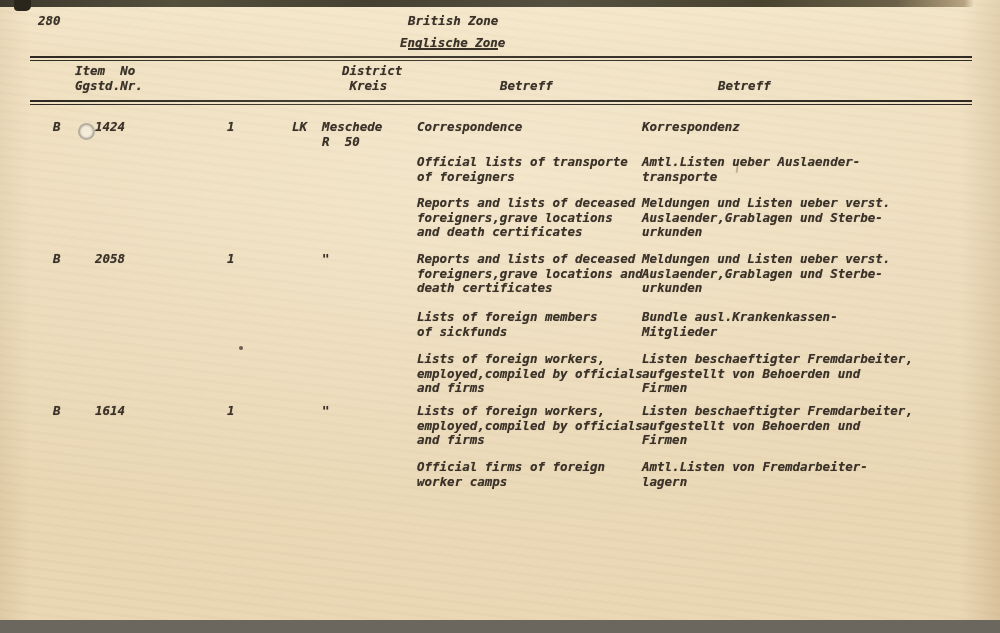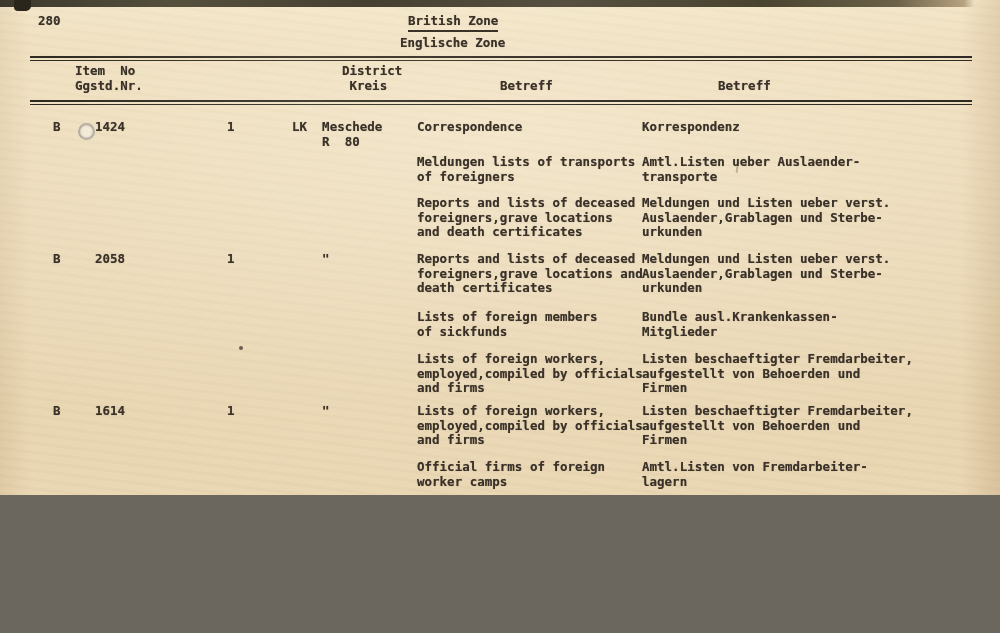--- a/index.html
+++ b/index.html
@@ -1,23 +1,24 @@
 <!DOCTYPE html>
 <html><head>
 <meta charset="utf-8">
 <style>
   html,body{margin:0;padding:0;background:#6b675f;}
   #stage{
-    position:relative;width:1000px;height:495px;overflow:hidden;
+    position:relative;width:1000px;height:620px;overflow:hidden;
     background:
       radial-gradient(140% 120% at 50% 28%, rgba(255,249,232,0.38) 0%, rgba(255,249,232,0) 62%),
       linear-gradient(90deg, rgba(140,100,50,0.10) 0%, rgba(140,100,50,0) 3%, rgba(140,100,50,0) 96%, rgba(150,110,60,0.20) 100%),
       repeating-linear-gradient(7deg, rgba(120,90,50,0.03) 0 3px, rgba(0,0,0,0) 3px 9px),
       linear-gradient(180deg, #f2e4c4 0%, #eeddbc 8%, #ead8b6 45%, #e8d5b1 80%, #ead7b4 100%);
     font-family:"DejaVu Sans Mono","Liberation Mono",monospace;
+    font-style:italic;
   }
   .cell,.hdr{
     position:absolute;white-space:pre;
     font-weight:bold;font-size:12.5px;line-height:14.5px;
     color:#3a3229;letter-spacing:0;
     text-shadow:0 0 0.7px rgba(58,50,40,0.55);
   }
   .trow{position:absolute;left:0;top:0;width:100%;height:0;}
   .c-b{left:53px}
   .c-item{left:95px}
@@ -32,21 +33,21 @@
   }
   #edge-top-blob{
     position:absolute;left:14px;top:0;width:17px;height:11px;background:#2a261c;
     border-radius:0 0 5px 4px;
   }
   #edge-bottom{
     position:absolute;left:28px;top:628px;width:972px;height:3px;
     background:linear-gradient(90deg,rgba(70,64,54,0) 0%,rgba(70,64,54,0.45) 10%,#4a443a 35%,#3b362e 70%,#332f28 100%);
     border-radius:2px;
   }
-  #title-en{border-bottom:2px solid #3a3229;padding-bottom:1px;}
+  #title-en{border-bottom:2px solid #3a3229;padding-bottom:19px;}
   #punch-ring{
     position:absolute;left:78px;top:123px;width:13px;height:13px;border-radius:50%;
     border:2px solid rgba(178,172,158,0.95);
     background:rgba(249,245,236,0.5);
     box-shadow:inset 0 0 2px rgba(120,115,100,0.5);
   }
   #ink-dot{
     position:absolute;left:239px;top:346px;width:4px;height:4px;border-radius:50%;
     background:#55483a;opacity:0.85;
   }
@@ -78,27 +79,27 @@
   <div class="hdr" style="left:342px;top:64px">District
  Kreis</div>
   <div class="hdr" style="left:500px;top:78.5px">Betreff</div>
   <div class="hdr" style="left:718px;top:78.5px">Betreff</div>
 
   <div class="trow" style="top:120px">
     <div class="cell c-b">B</div>
     <div class="cell c-item">1424</div>
     <div class="cell c-folder">1</div>
     <div class="cell c-district">LK  Meschede
-    R  80</div>
+    R  50</div>
     <div class="cell c-subject">Correspondence</div>
     <div class="cell c-betreff">Korrespondenz</div>
   </div>
 
   <div class="trow" style="top:155px">
-    <div class="cell c-subject">Meldungen lists of transports
+    <div class="cell c-subject">Official lists of transporte
 of foreigners</div>
     <div class="cell c-betreff">Amtl.Listen ueber Auslaender-
 transporte</div>
   </div>
 
   <div class="trow" style="top:196px">
     <div class="cell c-subject">Reports and lists of deceased
 foreigners,grave locations
 and death certificates</div>
     <div class="cell c-betreff">Meldungen und Listen ueber verst.

